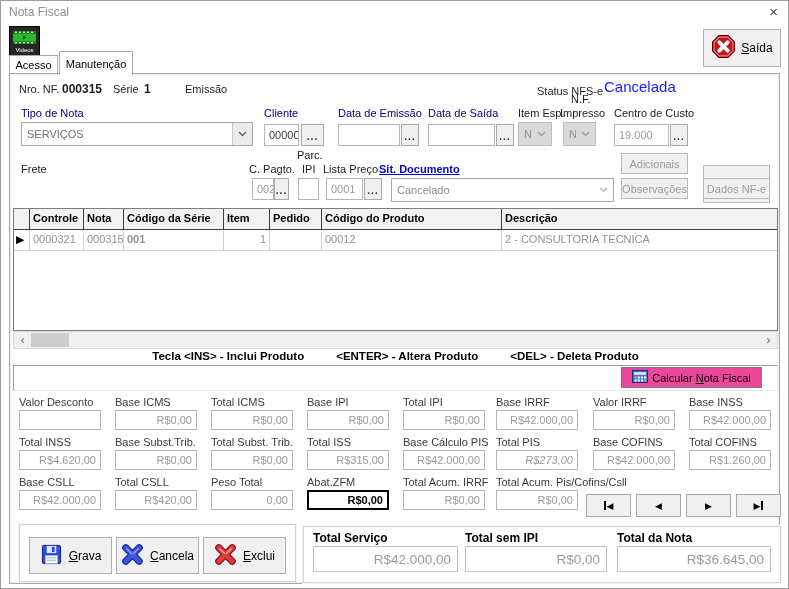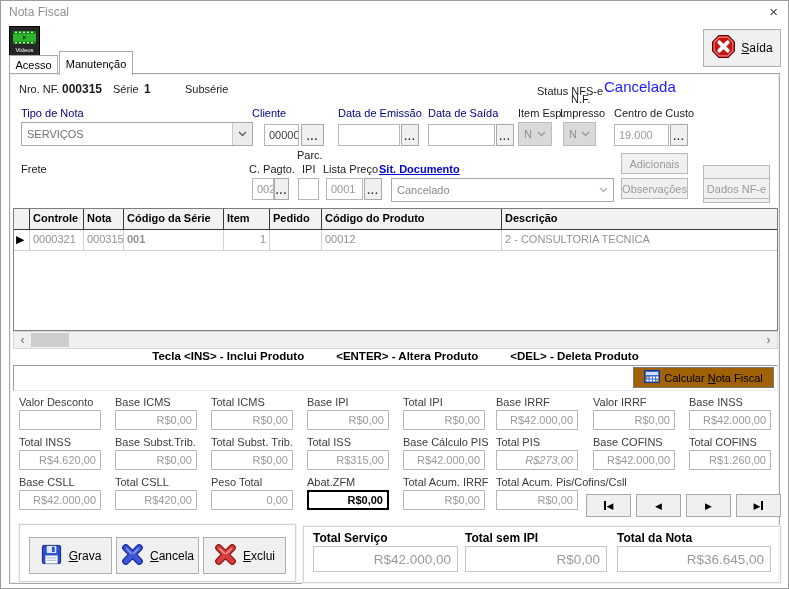--- a/index.html
+++ b/index.html
@@ -47,21 +47,21 @@
           white-space:nowrap;overflow:hidden;}
   .gc.rt{text-align:right;}
   .hsb{position:absolute;left:12px;top:330px;width:765px;height:18px;background:#f0f0f0;border:1px solid #d8d8d8;box-sizing:border-box;}
   .hsb .sarr{position:absolute;top:0;width:17px;height:16px;display:flex;align-items:center;justify-content:center;
           color:#6a6a6a;font-size:12px;}
   .hsb .thumb{position:absolute;left:17px;top:1px;width:38px;height:14px;background:#cdcdcd;}
   .hint{position:absolute;left:12px;top:349px;width:765px;display:flex;justify-content:center;gap:32px;
           font-weight:bold;font-size:11.5px;color:#000;}
   .calcbar{position:absolute;left:12px;top:364px;width:765px;height:26px;background:#fff;
           border:1px solid #9d9d9d;border-right-color:#e8e8e8;border-bottom-color:#e8e8e8;box-sizing:border-box;}
-  .calcbtn{position:absolute;right:3px;top:1px;width:141px;height:21px;background:#a16207;border:1px solid #7a7a7a;
+  .calcbtn{position:absolute;right:15px;top:1px;width:141px;height:21px;background:#ec4899;border:1px solid #7a7a7a;
           box-sizing:border-box;display:flex;align-items:center;justify-content:center;gap:4px;font-size:11px;color:#000;}
   .tfl{position:absolute;white-space:nowrap;font-size:11px;color:#3c3c3c;}
   .tfi{position:absolute;width:82px;height:20px;}
   .navb{position:absolute;top:493px;width:45px;height:23px;background:#f0f0f0;border:1px solid #a8a8a8;
           box-sizing:border-box;display:flex;align-items:center;justify-content:center;font-size:9px;color:#000;gap:1px;}
   .navbar{display:inline-block;width:2px;height:9px;background:#000;}
   .group{position:absolute;border:1px solid #d4d4d4;box-shadow:inset 0 0 0 1px #fdfdfd, 0 0 0 1px #f2f2f2;box-sizing:border-box;}
   .act{position:absolute;top:536px;width:83px;height:37px;background:#f0f0f0;border:1px solid #aeaeae;box-sizing:border-box;
           display:flex;align-items:center;justify-content:center;gap:6px;font-size:12px;color:#000;}
   .tot-lbl{position:absolute;font-weight:bold;font-size:12px;color:#000;white-space:nowrap;}
@@ -119,26 +119,26 @@
   <div class="tab" style="left:58px;top:50px;width:74px;height:24px;z-index:3;">
     <span>Manutenção</span>
   </div>
 
   <div class="panel"></div>
 
   <div class="lbl" style="left:18px;top:82px;">Nro. NF.</div>
   <div class="lbl lbl-bold" style="left:61px;top:81px;font-size:12px;">000315</div>
   <div class="lbl" style="left:112px;top:82px;">Série</div>
   <div class="lbl lbl-bold" style="left:143px;top:81px;font-size:12px;">1</div>
-  <div class="lbl" style="left:184px;top:82px;">Subsérie</div>
+  <div class="lbl" style="left:184px;top:82px;">Emissão</div>
   <div class="lbl" style="left:536px;top:84px;">Status NFS-e</div>
   <div class="status-val" style="left:603px;top:77px;">Cancelada</div>
 
   <div class="lbl lbl-b" style="left:20px;top:106px;">Tipo de Nota</div>
-  <div class="lbl lbl-b" style="left:251px;top:106px;">Cliente</div>
+  <div class="lbl lbl-b" style="left:263px;top:106px;">Cliente</div>
   <div class="lbl lbl-b" style="left:337px;top:106px;">Data de Emissão</div>
   <div class="lbl lbl-b" style="left:427px;top:106px;">Data de Saída</div>
   <div class="lbl" style="left:517px;top:106px;">Item Esp.</div>
   <div class="lbl" style="left:570px;top:92px;">N.F.</div>
   <div class="lbl" style="left:559px;top:106px;">Impresso</div>
   <div class="lbl" style="left:613px;top:106px;">Centro de Custo</div>
 
   <div class="combo" style="left:20px;top:121px;width:232px;height:24px;color:#6f6f6f;">
     <span class="tx">SERVIÇOS</span>
     <span class="arr">

